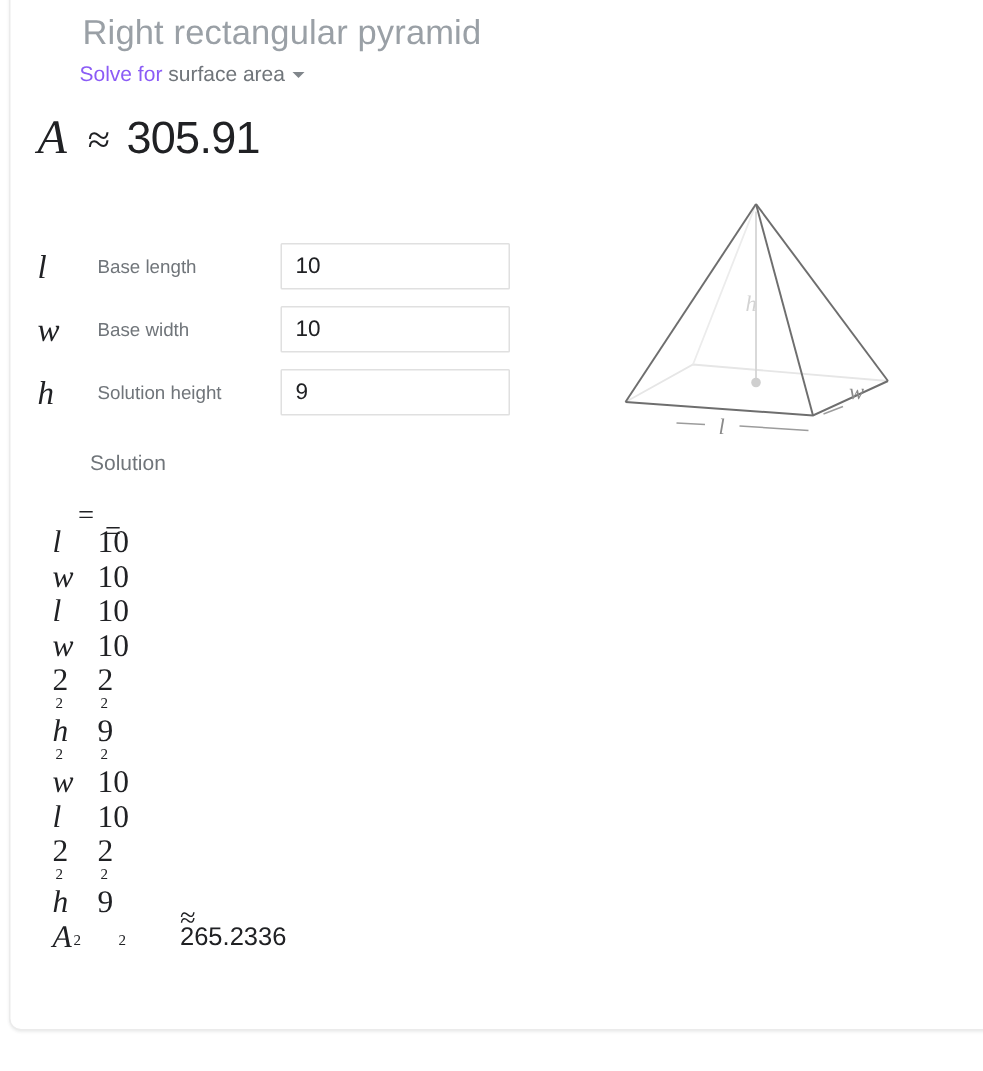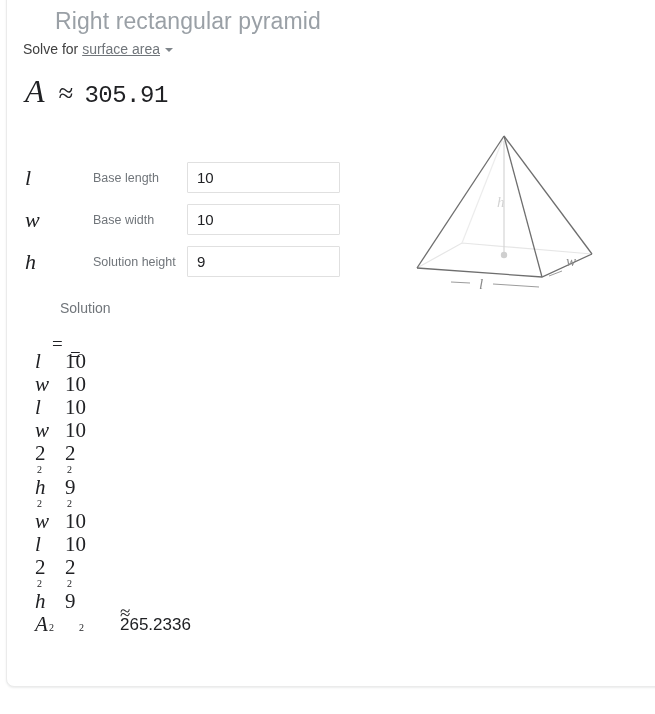--- a/index.html
+++ b/index.html
@@ -42,24 +42,23 @@
     margin-left: 32px;
   }
   #solve-row {
     position: absolute;
     left: 16px;
     top: 50px;
     font-size: 14px;
     color: #70757a;
     white-space: nowrap;
   }
-  #solve-row .solve-for-label { color: #404040; }
+  #solve-row .solve-for-label { color: #8b5cf6; margin-left: 30px; }
   #solve-target {
     color: #70757a;
-    text-decoration: underline;
     cursor: pointer;
   }
   #solve-caret {
     display: inline-block;
     margin-left: 5px;
     width: 0; height: 0;
     border-left: 4px solid transparent;
     border-right: 4px solid transparent;
     border-top: 4px solid #80868b;
     vertical-align: 2px;
@@ -80,22 +79,22 @@
     font-size: 32px;
     color: #202124;
   }
   #result .approx {
     font-family: "Liberation Serif", serif;
     font-size: 27px;
     margin-left: 14px;
     color: #202124;
   }
   #result .value {
-    font-family: Liberation Mono, monospace;
-    font-size: 24px;
+    font-family: Liberation Sans, sans-serif;
+    font-size: 30px;
     margin-left: 11px;
     color: #202124;
     letter-spacing: -0.5px;
   }
 
   
   .field-row {
     position: absolute;
     left: 18px;
     width: 330px;
@@ -114,21 +113,20 @@
     text-align: left;
   }
   .field-label {
     position: absolute;
     left: 40px;
     top: 50%;
     transform: translateY(-50%);
     font-size: 12.5px;
     color: #70757a;
     white-space: nowrap;
-    margin-left: 28px;
   }
   .field-input {
     position: absolute;
     left: 162px;
     top: 0;
     width: 153px;
     height: 31px;
     box-sizing: border-box;
     border: 1px solid #e0e0e0;
     border-radius: 1px;

